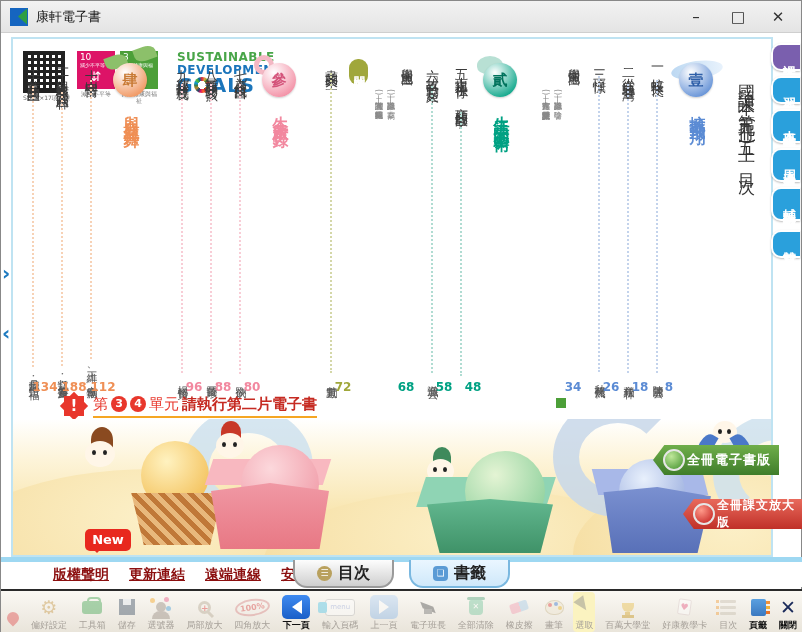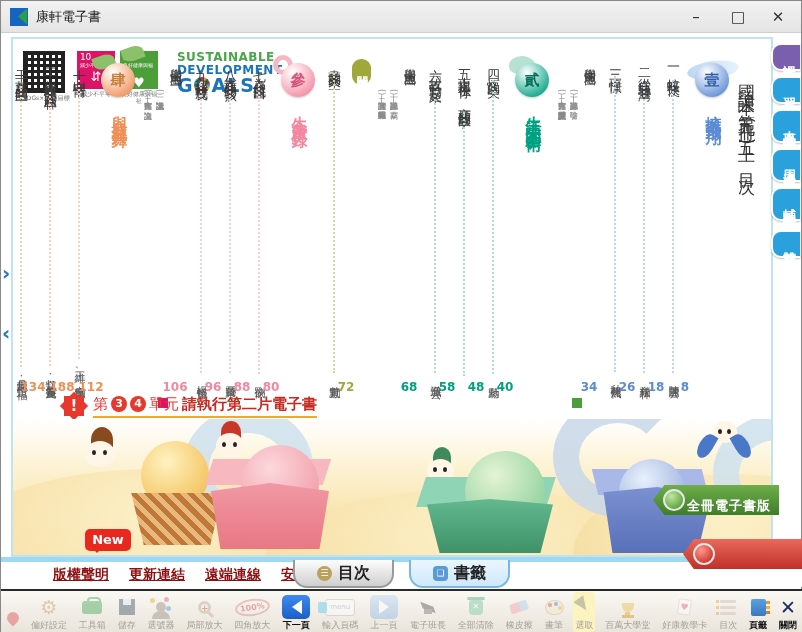--- a/index.html
+++ b/index.html
@@ -77,21 +77,21 @@
       background:linear-gradient(180deg,#ffffff 0%,#fdf4d9 30%,#f9e7b4 65%,#f6dda2 100%); }
   .dune { position:absolute; border-radius:50%; background:radial-gradient(ellipse at 50% 30%,#fcf0c8,#f4d998); }
   .arch { position:absolute; width:130px; height:120px; border:26px solid #cfe2ef; border-radius:50%; border-bottom-color:transparent; opacity:.85; }
   .box-top { position:absolute; transform:skewX(-18deg); }
   .orb { position:absolute; border-radius:50%; }
   .face { position:absolute; background:#fff6e8; border-radius:50%; }
   .eye { position:absolute; width:4px; height:5px; background:#222; border-radius:50%; }
   .hair { position:absolute; border-radius:50% 50% 20% 20%; }
 
   
-  .banner { position:absolute; height:30px; color:#fff; font-weight:bold; font-size:13px; display:flex; align-items:flex-end; padding-left:34px; clip-path:polygon(0 50%,9% 0,100% 0,100% 100%,9% 100%); box-shadow:0 2px 3px rgba(0,0,0,.3); z-index:6; letter-spacing:1px;margin-top:40px; }
+  .banner { position:absolute; height:30px; color:#fff; font-weight:bold; font-size:13px; display:flex; align-items:center; padding-left:34px; clip-path:polygon(0 50%,9% 0,100% 0,100% 100%,9% 100%); box-shadow:0 2px 3px rgba(0,0,0,.3); z-index:6; letter-spacing:1px; }
   #banner-ebook { left:652px; top:444px; width:126px; background:linear-gradient(#6fae4a,#3f7d2a); }
   #banner-zoomtext { left:682px; top:498px; width:120px; background:linear-gradient(#e86a5c,#c03028); font-size:12px; }
   .banner .ball { position:absolute; left:10px; top:4px; width:22px; height:22px; border-radius:50%; border:2px solid #e6e6e6; text-align:center; line-height:18px; font-size:13px; color:#fff; }
   #banner-ebook .ball { background:radial-gradient(circle at 35% 30%,#bfe89a,#3f8f2a); }
   #banner-zoomtext .ball { background:radial-gradient(circle at 35% 30%,#ff9a8a,#c01818); }
 
   
   #new-badge { position:absolute; left:84px; top:528px; width:46px; height:22px; background:#e8281e; color:#fff; font-weight:bold; font-size:13px; text-align:center; line-height:22px; border-radius:5px; z-index:6; }
   #new-badge::after { content:""; position:absolute; left:8px; bottom:-6px; border:4px solid transparent; border-top-color:#e8281e; }
 
@@ -256,26 +256,20 @@
         </div>
         <div class="unit-group" style="--uc: #00a183; --ucl: #b0dcd2;">
           <div class="unit-head">
             <div class="u-ico">
               <div class="deco" style="left: -2px; top: -3px; width: 26px; height: 18px; background: rgb(184, 224, 212); border-radius: 50% 50% 40% 40%;"></div>
               <div class="u-circle" style="background: radial-gradient(circle at 35% 28%, rgb(255, 255, 255), rgb(0, 161, 131) 85%); color: rgb(0, 114, 92);">貳</div>
             </div>
             <div class="unit-title" style="color: rgb(0, 161, 131);">生活中的藝術</div>
           </div>
           <div class="col">
-            <div class="l-top"><span class="l-no">四</span>恆久的美</div>
-            <div class="leader"></div>
-            <div class="l-author">蔣勳</div>
-            <div class="l-page">40</div>
-          </div>
-          <div class="col">
             <div class="l-top"><span class="l-no">五</span>它抓得住你──商標的故事</div>
             <div class="leader"></div>
             <div class="l-page">48</div>
           </div>
           <div class="col">
             <div class="l-top"><span class="l-no">六</span>故事「動」起來</div>
             <div class="leader"></div>
             <div class="l-author">游珮芸</div>
             <div class="l-page">58</div>
           </div>
@@ -317,31 +311,20 @@
             <div class="l-top"><span class="l-no">八</span>最勇敢的女孩</div>
             <div class="leader"></div>
             <div class="l-author">黃圖珍</div>
             <div class="l-page">88</div>
           </div>
           <div class="col">
             <div class="l-top"><span class="l-no">九</span>在挫折中成長</div>
             <div class="leader"></div>
             <div class="l-author">楊裕貿</div>
             <div class="l-page">96</div>
-          </div>
-          <div class="map-col">
-            <div class="map-top">
-              <div class="map-label">學習地圖三</div>
-              <div class="map-subs">
-                <div class="map-sub">(一)認識議論文</div>
-                <div class="map-sub">(二)寫作有方法──議論文</div>
-              </div>
-            </div>
-            <div class="l-page">106</div>
-            <div class="mini-sdg" style="background: rgb(221, 19, 103);"></div>
           </div>
         </div>
         <div class="unit-group" style="--uc: #ef8f55; --ucl: #f7d2b6;">
           <div class="unit-head">
             <div class="u-ico">
               <div class="deco" style="left: -4px; top: -4px; width: 22px; height: 14px; background: rgb(140, 192, 106); border-radius: 0px 50%; transform: rotate(-20deg); box-shadow: rgb(140, 192, 106) 30px 2px 0px;"></div>
               <div class="u-circle" style="background: radial-gradient(circle at 35% 28%, rgb(255, 255, 255), rgb(239, 143, 85) 85%); color: rgb(200, 122, 53);">肆</div>
             </div>
             <div class="unit-title" style="color: rgb(239, 143, 85);">與自然共舞</div>
           </div>
@@ -427,20 +410,21 @@
       <div style="position:absolute; left:722px; top:14px; width:14px; height:26px; border-radius:0 50% 50% 50%; background:#4a78c8; transform:rotate(-30deg);"></div>
     </div>
   </div>
 
   <div class="banner" id="banner-ebook">
     <span class="ball"></span>
     <span>全冊電子書版</span>
   </div>
   <div class="banner" id="banner-zoomtext">
     <span class="ball"></span>
+    <span>全冊課文放大版</span>
   </div>
   <div id="new-badge">New</div>
 
   <div id="side-rail">
       <div class="side-tab active">課本</div>
       <div class="side-tab">習作</div>
       <div class="side-tab">本冊媒體</div>
       <div class="side-tab">周邊資源</div>
       <div class="side-tab">輔助教材</div>
       <div class="side-tab">雙頁</div>

